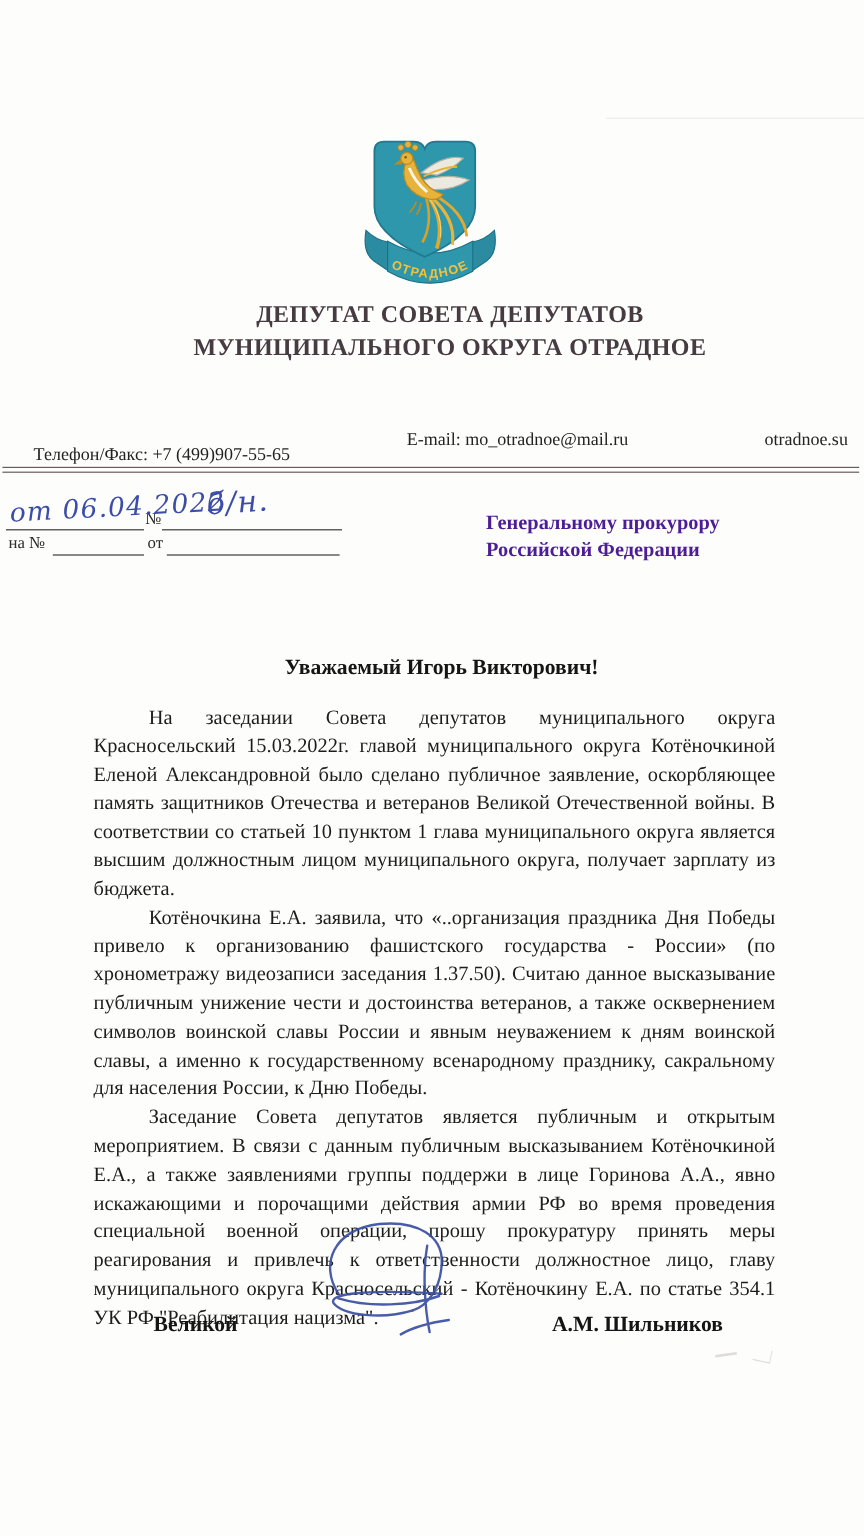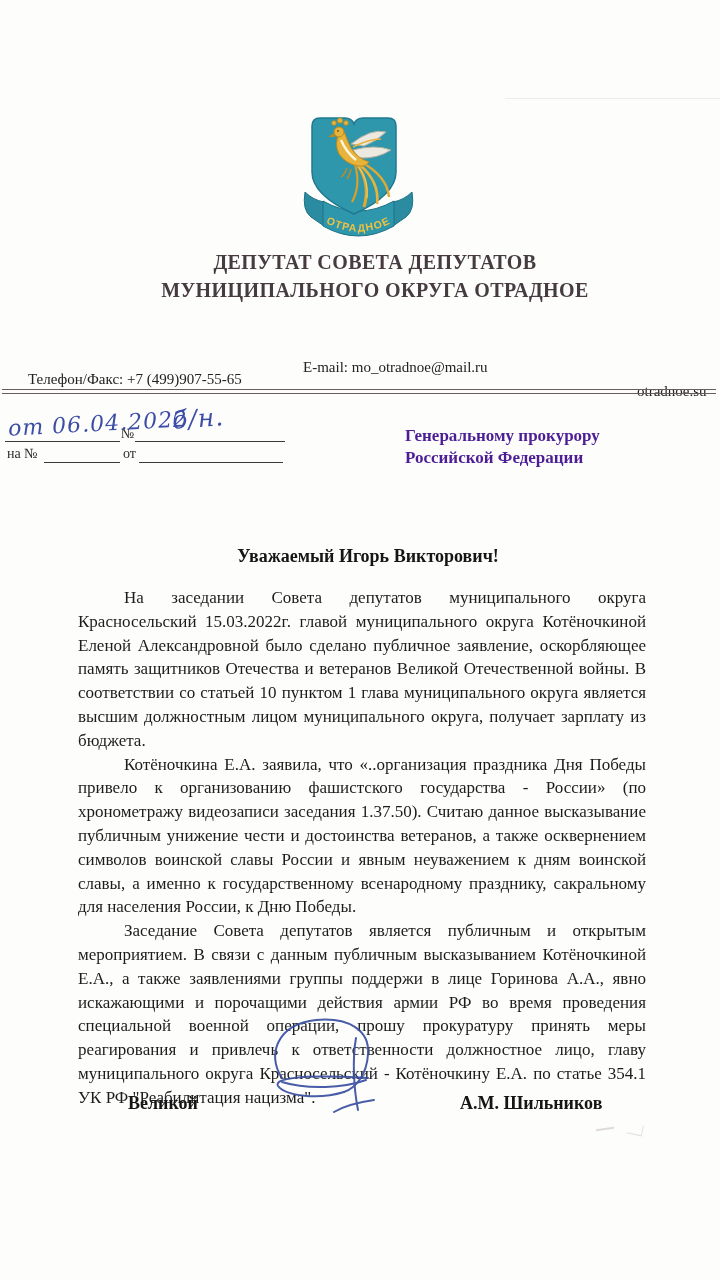--- a/index.html
+++ b/index.html
@@ -17,22 +17,22 @@
   .pencil-mark1{left:596px;top:1128px;width:18px;height:1.5px;background:#c4c0ba;transform:rotate(-8deg);opacity:.55;}
   .pencil-mark2{left:628px;top:1124px;width:14px;height:10px;border-bottom:1.5px solid #c4c0ba;border-right:1px solid #cfccc6;transform:rotate(12deg);opacity:.5;}
 
   
   .title-wrap{left:0;top:0;width:750px;text-align:center;}
   .title1{top:251px;font-size:20px;font-weight:bold;color:#463b41;letter-spacing:.4px;}
   .title2{top:279px;font-size:20px;font-weight:bold;color:#463b41;letter-spacing:.4px;}
   .contact{font-size:15px;color:#222;}
   .addr{left:8px;top:339px;}
   .phone{left:8px;top:371px;margin-left:20px;}
-  .email{left:303px;top:359px;}
-  .site{left:637px;top:359px;margin-top:24px;}
+  .email{left:339px;top:359px;}
+  .site{left:637px;top:359px;}
   .rule{left:2px;top:389px;width:714px;height:3px;border-top:1.6px solid #675c60;border-bottom:1.2px solid #675c60;}
 
   
   .ref-underline{border-bottom:1.2px solid #3a3a3a;height:0;}
   .u1a{left:5px;top:441px;width:115px;}
   .u1b{left:135px;top:441px;width:150px;}
   .u2a{left:44px;top:462px;width:76px;}
   .u2b{left:139px;top:462px;width:144px;}
   .num-sign{left:121px;top:426px;font-size:14px;color:#2c2c2c;}
   .na-no{left:7px;top:446px;font-size:14px;color:#2c2c2c;}

